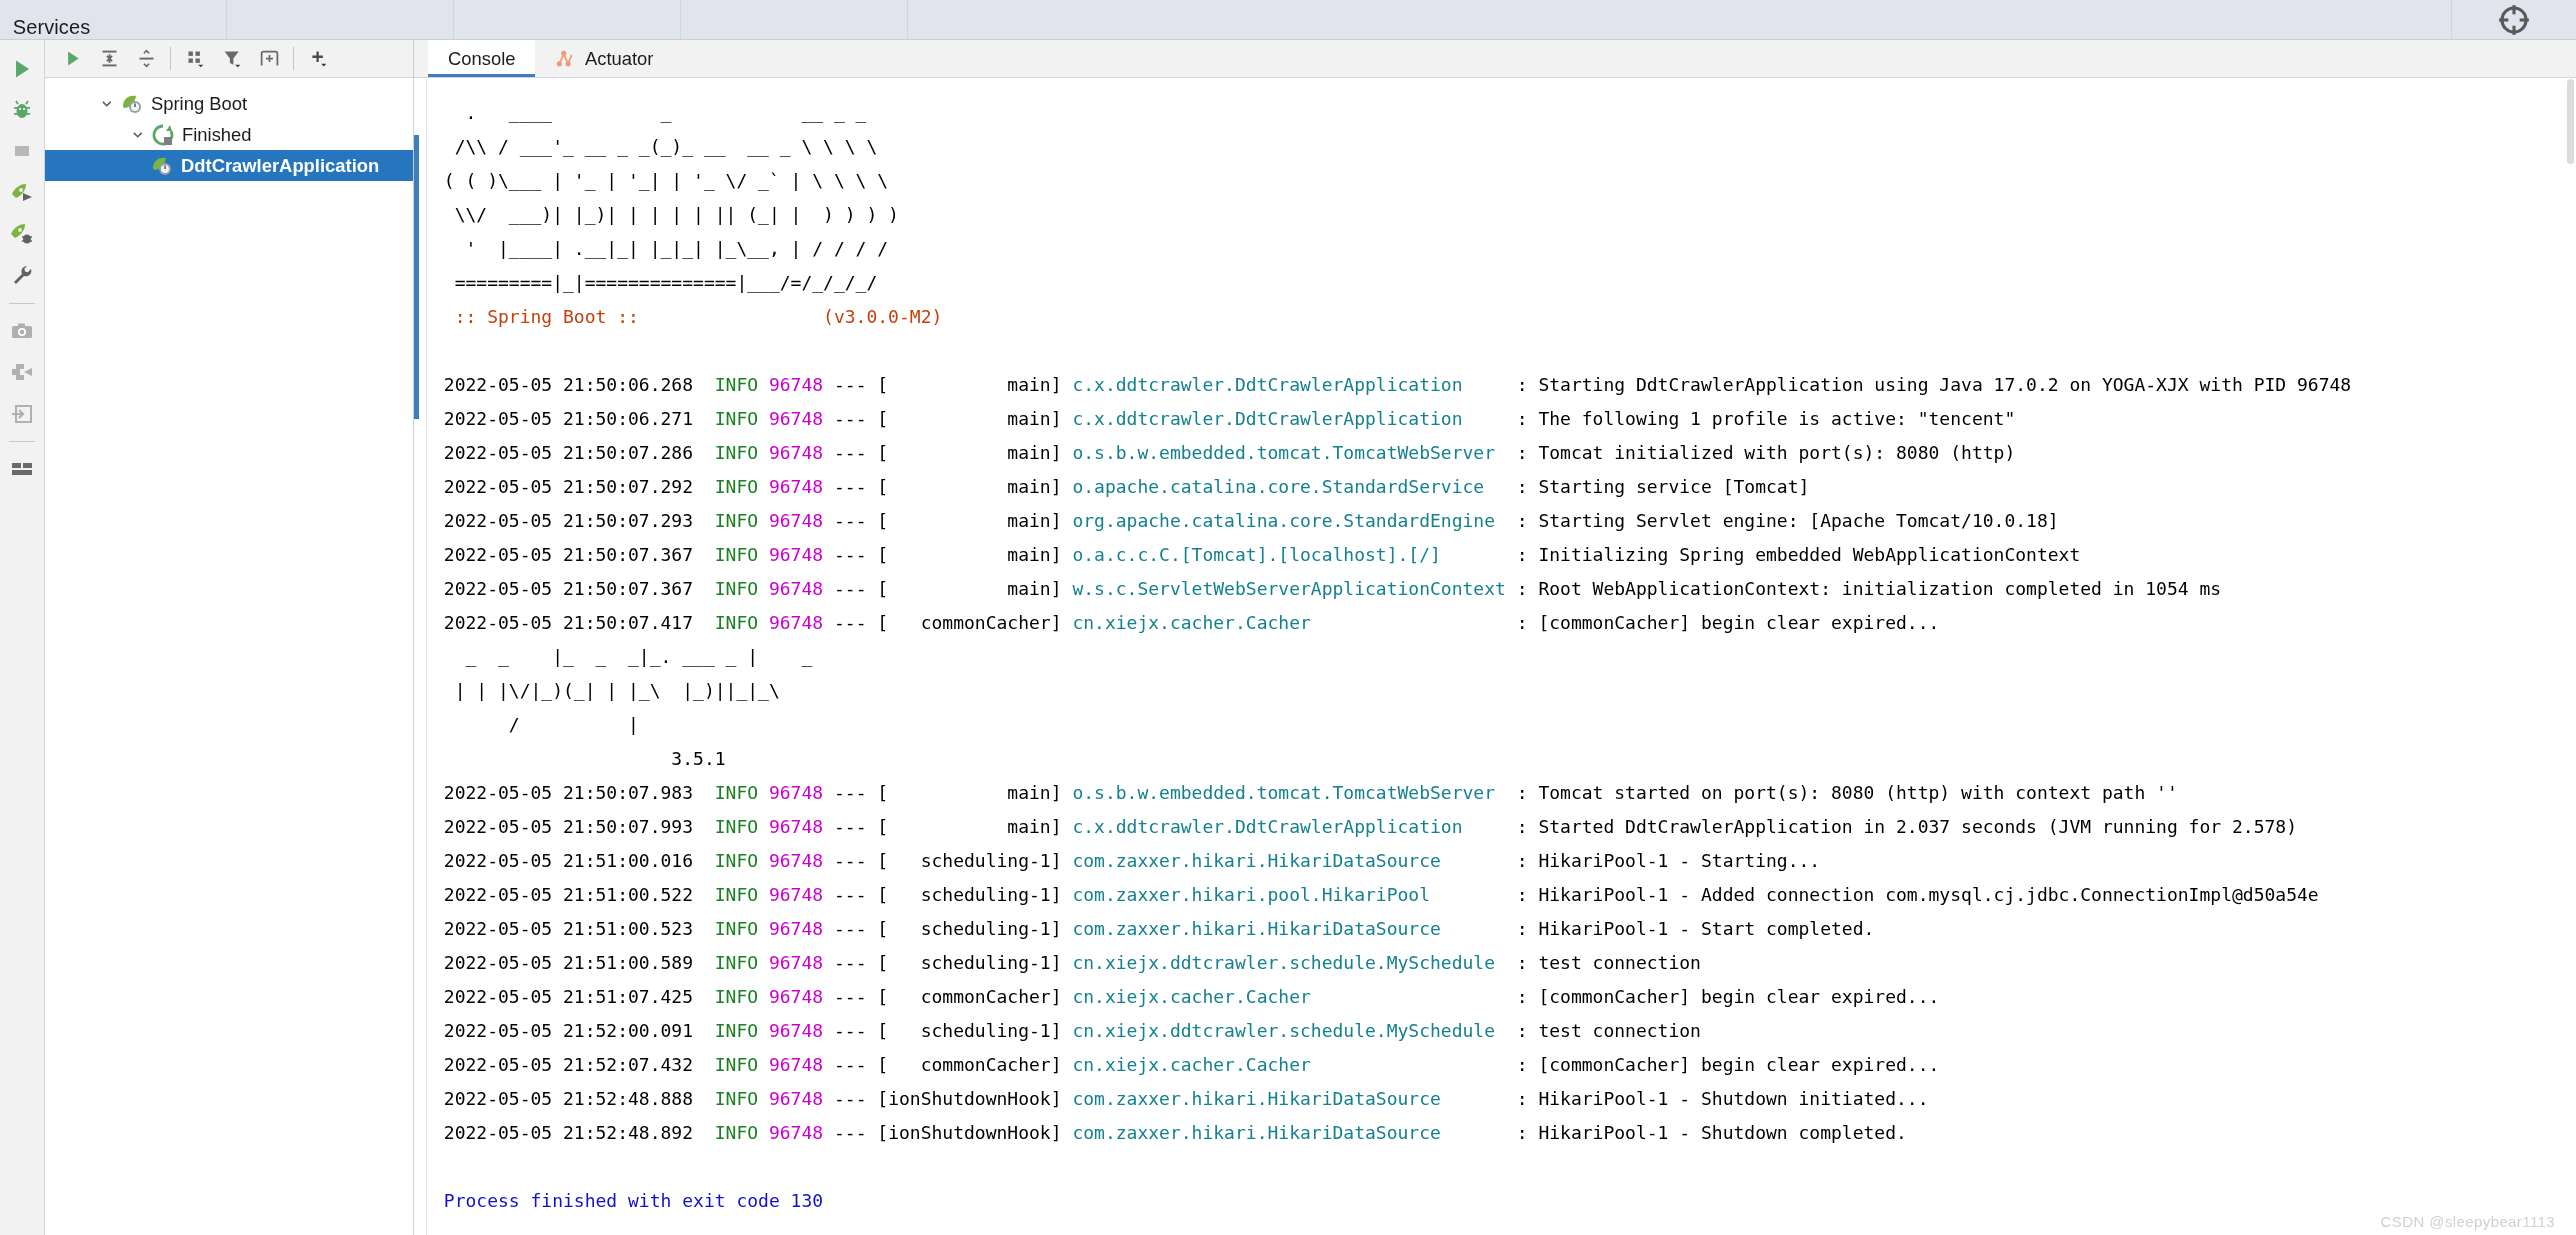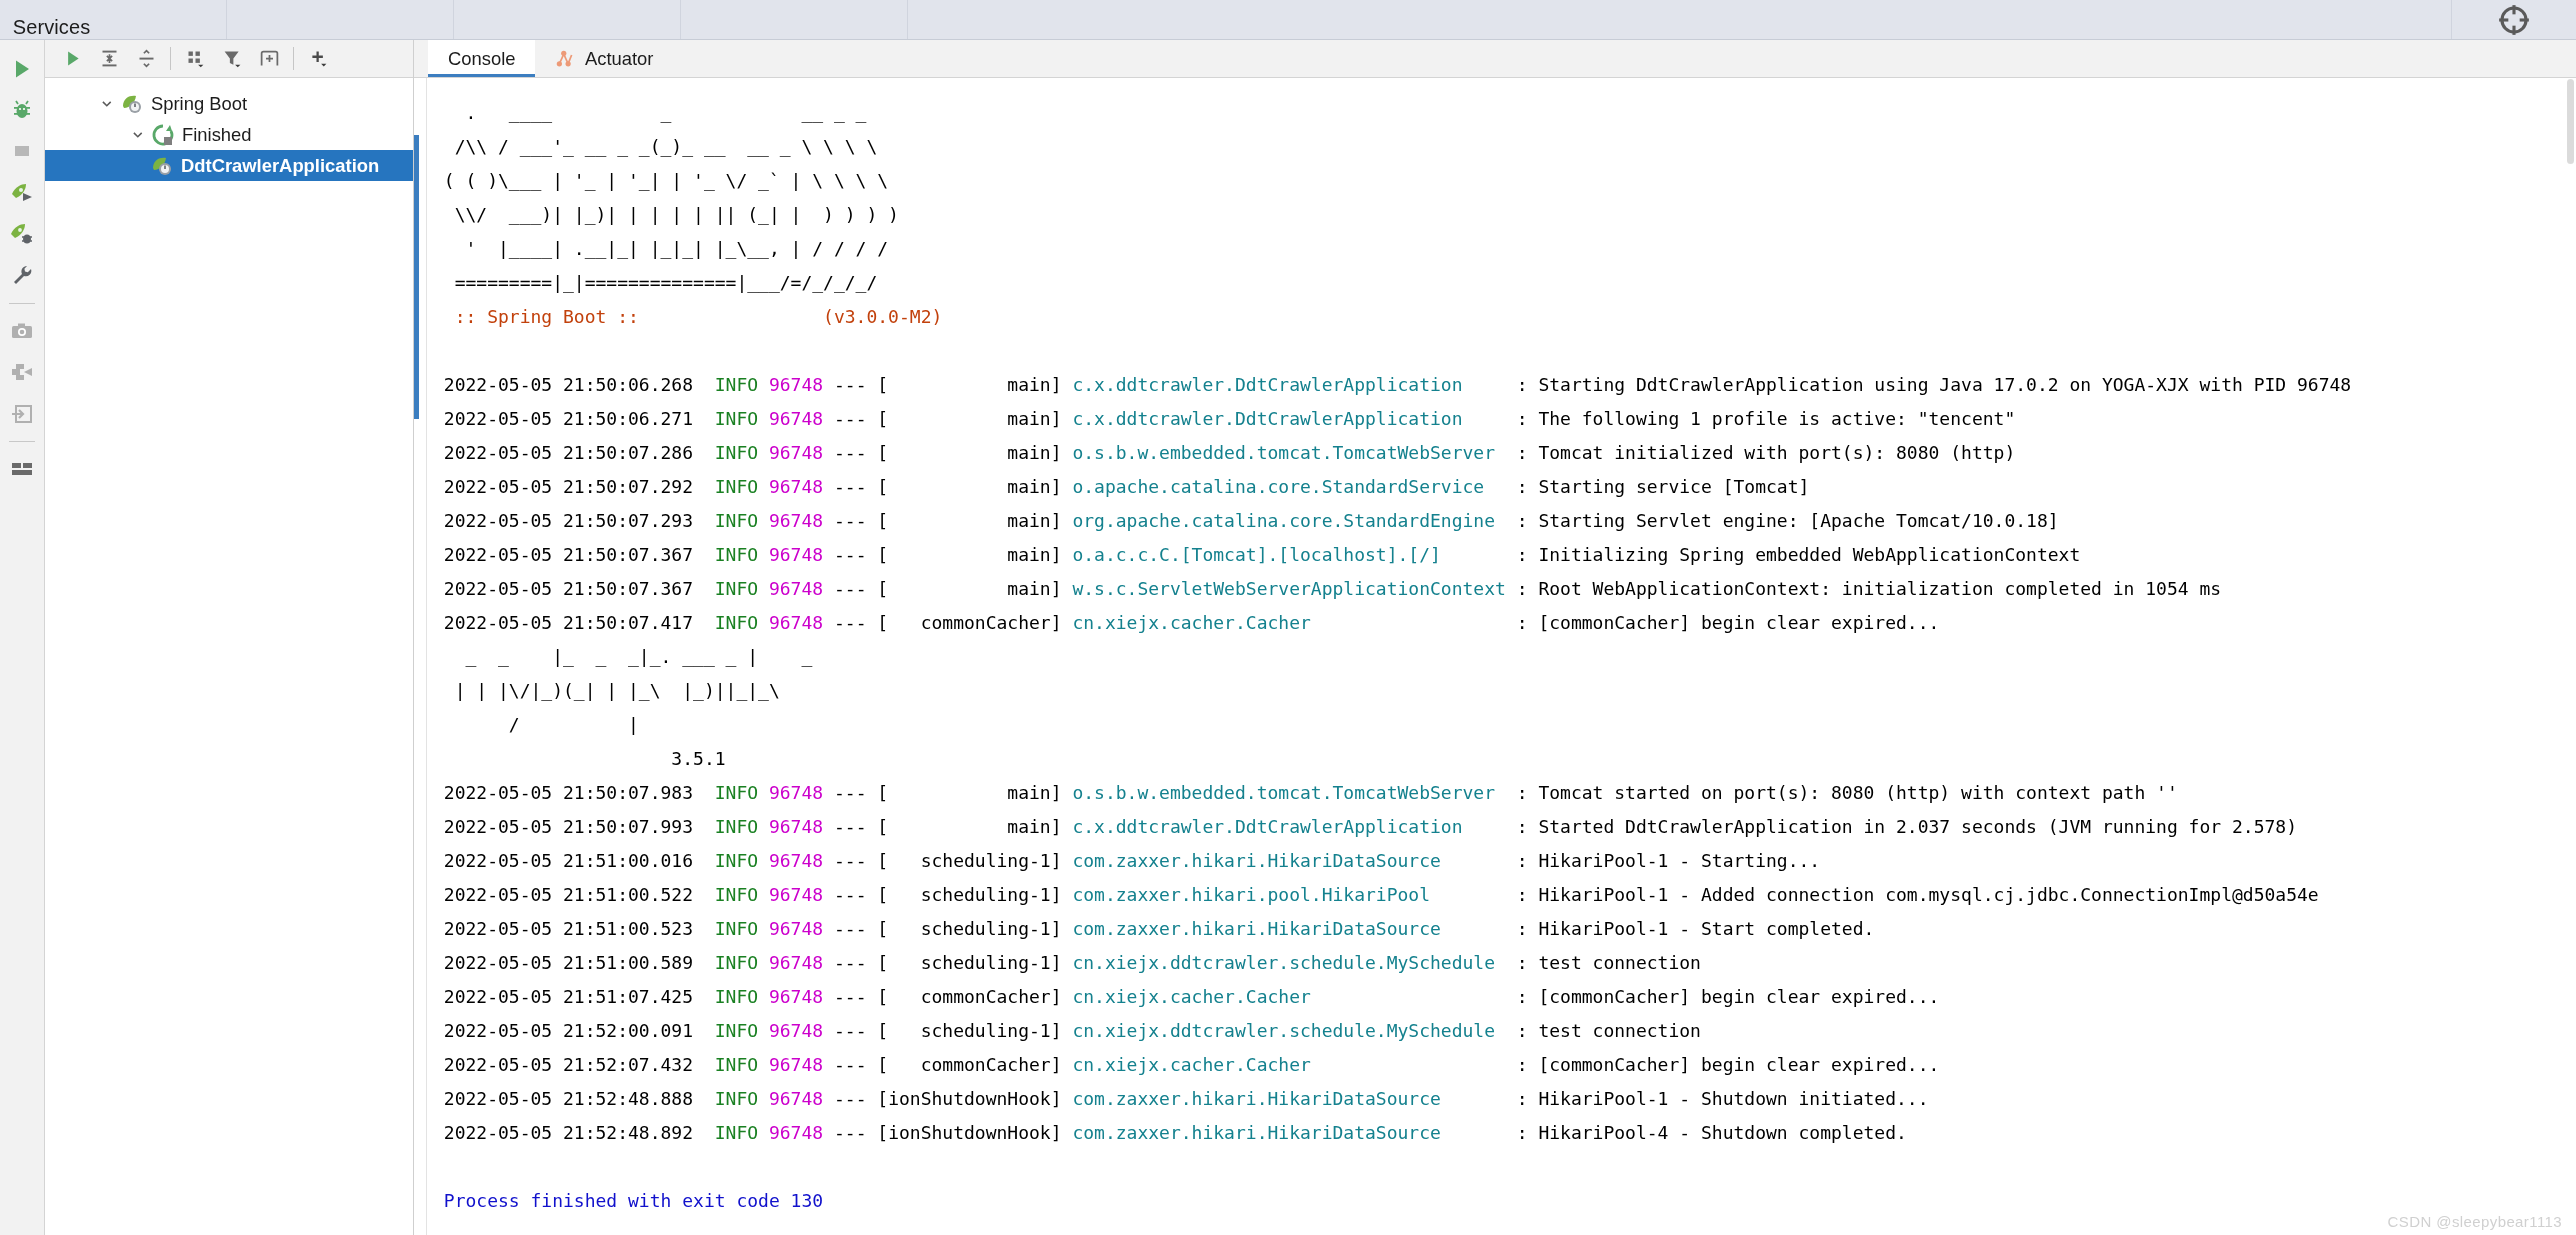--- a/index.html
+++ b/index.html
@@ -187,21 +187,21 @@
     width: 11.3px; background: transparent;
   }
   .scroll-thumb {
     position: absolute; right: 2.1px; top: 1.4px;
     width: 7px; height: 85px; border-radius: 3.5px;
     background: rgba(0,0,0,0.14);
   }
 
   .watermark {
     position: absolute;
-    right: 14px; bottom: 5.7px;
+    right: 21px; bottom: 5.7px;
     font-family: "Liberation Sans", sans-serif;
     font-size: 15px;
     color: #d0d0d0;
     letter-spacing: 0.4px;
     pointer-events: none;
   }
 </style>
 </head>
 <body>
 
@@ -459,21 +459,21 @@
 <span class="c-ts">2022-05-05 21:50:07.983</span>  <span class="c-lvl">INFO</span> <span class="c-pid">96748</span> <span class="c-dash">--- [</span><span class="c-thr">           main</span><span class="c-dash">] </span><span class="c-log">o.s.b.w.embedded.tomcat.TomcatWebServer </span><span class="c-msg"> : Tomcat started on port(s): 8080 (http) with context path ''</span>
 <span class="c-ts">2022-05-05 21:50:07.993</span>  <span class="c-lvl">INFO</span> <span class="c-pid">96748</span> <span class="c-dash">--- [</span><span class="c-thr">           main</span><span class="c-dash">] </span><span class="c-log">c.x.ddtcrawler.DdtCrawlerApplication    </span><span class="c-msg"> : Started DdtCrawlerApplication in 2.037 seconds (JVM running for 2.578)</span>
 <span class="c-ts">2022-05-05 21:51:00.016</span>  <span class="c-lvl">INFO</span> <span class="c-pid">96748</span> <span class="c-dash">--- [</span><span class="c-thr">   scheduling-1</span><span class="c-dash">] </span><span class="c-log">com.zaxxer.hikari.HikariDataSource      </span><span class="c-msg"> : HikariPool-1 - Starting...</span>
 <span class="c-ts">2022-05-05 21:51:00.522</span>  <span class="c-lvl">INFO</span> <span class="c-pid">96748</span> <span class="c-dash">--- [</span><span class="c-thr">   scheduling-1</span><span class="c-dash">] </span><span class="c-log">com.zaxxer.hikari.pool.HikariPool       </span><span class="c-msg"> : HikariPool-1 - Added connection com.mysql.cj.jdbc.ConnectionImpl@d50a54e</span>
 <span class="c-ts">2022-05-05 21:51:00.523</span>  <span class="c-lvl">INFO</span> <span class="c-pid">96748</span> <span class="c-dash">--- [</span><span class="c-thr">   scheduling-1</span><span class="c-dash">] </span><span class="c-log">com.zaxxer.hikari.HikariDataSource      </span><span class="c-msg"> : HikariPool-1 - Start completed.</span>
 <span class="c-ts">2022-05-05 21:51:00.589</span>  <span class="c-lvl">INFO</span> <span class="c-pid">96748</span> <span class="c-dash">--- [</span><span class="c-thr">   scheduling-1</span><span class="c-dash">] </span><span class="c-log">cn.xiejx.ddtcrawler.schedule.MySchedule </span><span class="c-msg"> : test connection</span>
 <span class="c-ts">2022-05-05 21:51:07.425</span>  <span class="c-lvl">INFO</span> <span class="c-pid">96748</span> <span class="c-dash">--- [</span><span class="c-thr">   commonCacher</span><span class="c-dash">] </span><span class="c-log">cn.xiejx.cacher.Cacher                  </span><span class="c-msg"> : [commonCacher] begin clear expired...</span>
 <span class="c-ts">2022-05-05 21:52:00.091</span>  <span class="c-lvl">INFO</span> <span class="c-pid">96748</span> <span class="c-dash">--- [</span><span class="c-thr">   scheduling-1</span><span class="c-dash">] </span><span class="c-log">cn.xiejx.ddtcrawler.schedule.MySchedule </span><span class="c-msg"> : test connection</span>
 <span class="c-ts">2022-05-05 21:52:07.432</span>  <span class="c-lvl">INFO</span> <span class="c-pid">96748</span> <span class="c-dash">--- [</span><span class="c-thr">   commonCacher</span><span class="c-dash">] </span><span class="c-log">cn.xiejx.cacher.Cacher                  </span><span class="c-msg"> : [commonCacher] begin clear expired...</span>
 <span class="c-ts">2022-05-05 21:52:48.888</span>  <span class="c-lvl">INFO</span> <span class="c-pid">96748</span> <span class="c-dash">--- [</span><span class="c-thr">ionShutdownHook</span><span class="c-dash">] </span><span class="c-log">com.zaxxer.hikari.HikariDataSource      </span><span class="c-msg"> : HikariPool-1 - Shutdown initiated...</span>
-<span class="c-ts">2022-05-05 21:52:48.892</span>  <span class="c-lvl">INFO</span> <span class="c-pid">96748</span> <span class="c-dash">--- [</span><span class="c-thr">ionShutdownHook</span><span class="c-dash">] </span><span class="c-log">com.zaxxer.hikari.HikariDataSource      </span><span class="c-msg"> : HikariPool-4 - Shutdown completed.</span>
+<span class="c-ts">2022-05-05 21:52:48.892</span>  <span class="c-lvl">INFO</span> <span class="c-pid">96748</span> <span class="c-dash">--- [</span><span class="c-thr">ionShutdownHook</span><span class="c-dash">] </span><span class="c-log">com.zaxxer.hikari.HikariDataSource      </span><span class="c-msg"> : HikariPool-1 - Shutdown completed.</span>
 
 <span class="c-blue">Process finished with exit code 130</span>
 </div>
         <div class="scroll-v">
           <div class="scroll-thumb"></div>
         </div>
       </div>
     </div>
   </div>
 

